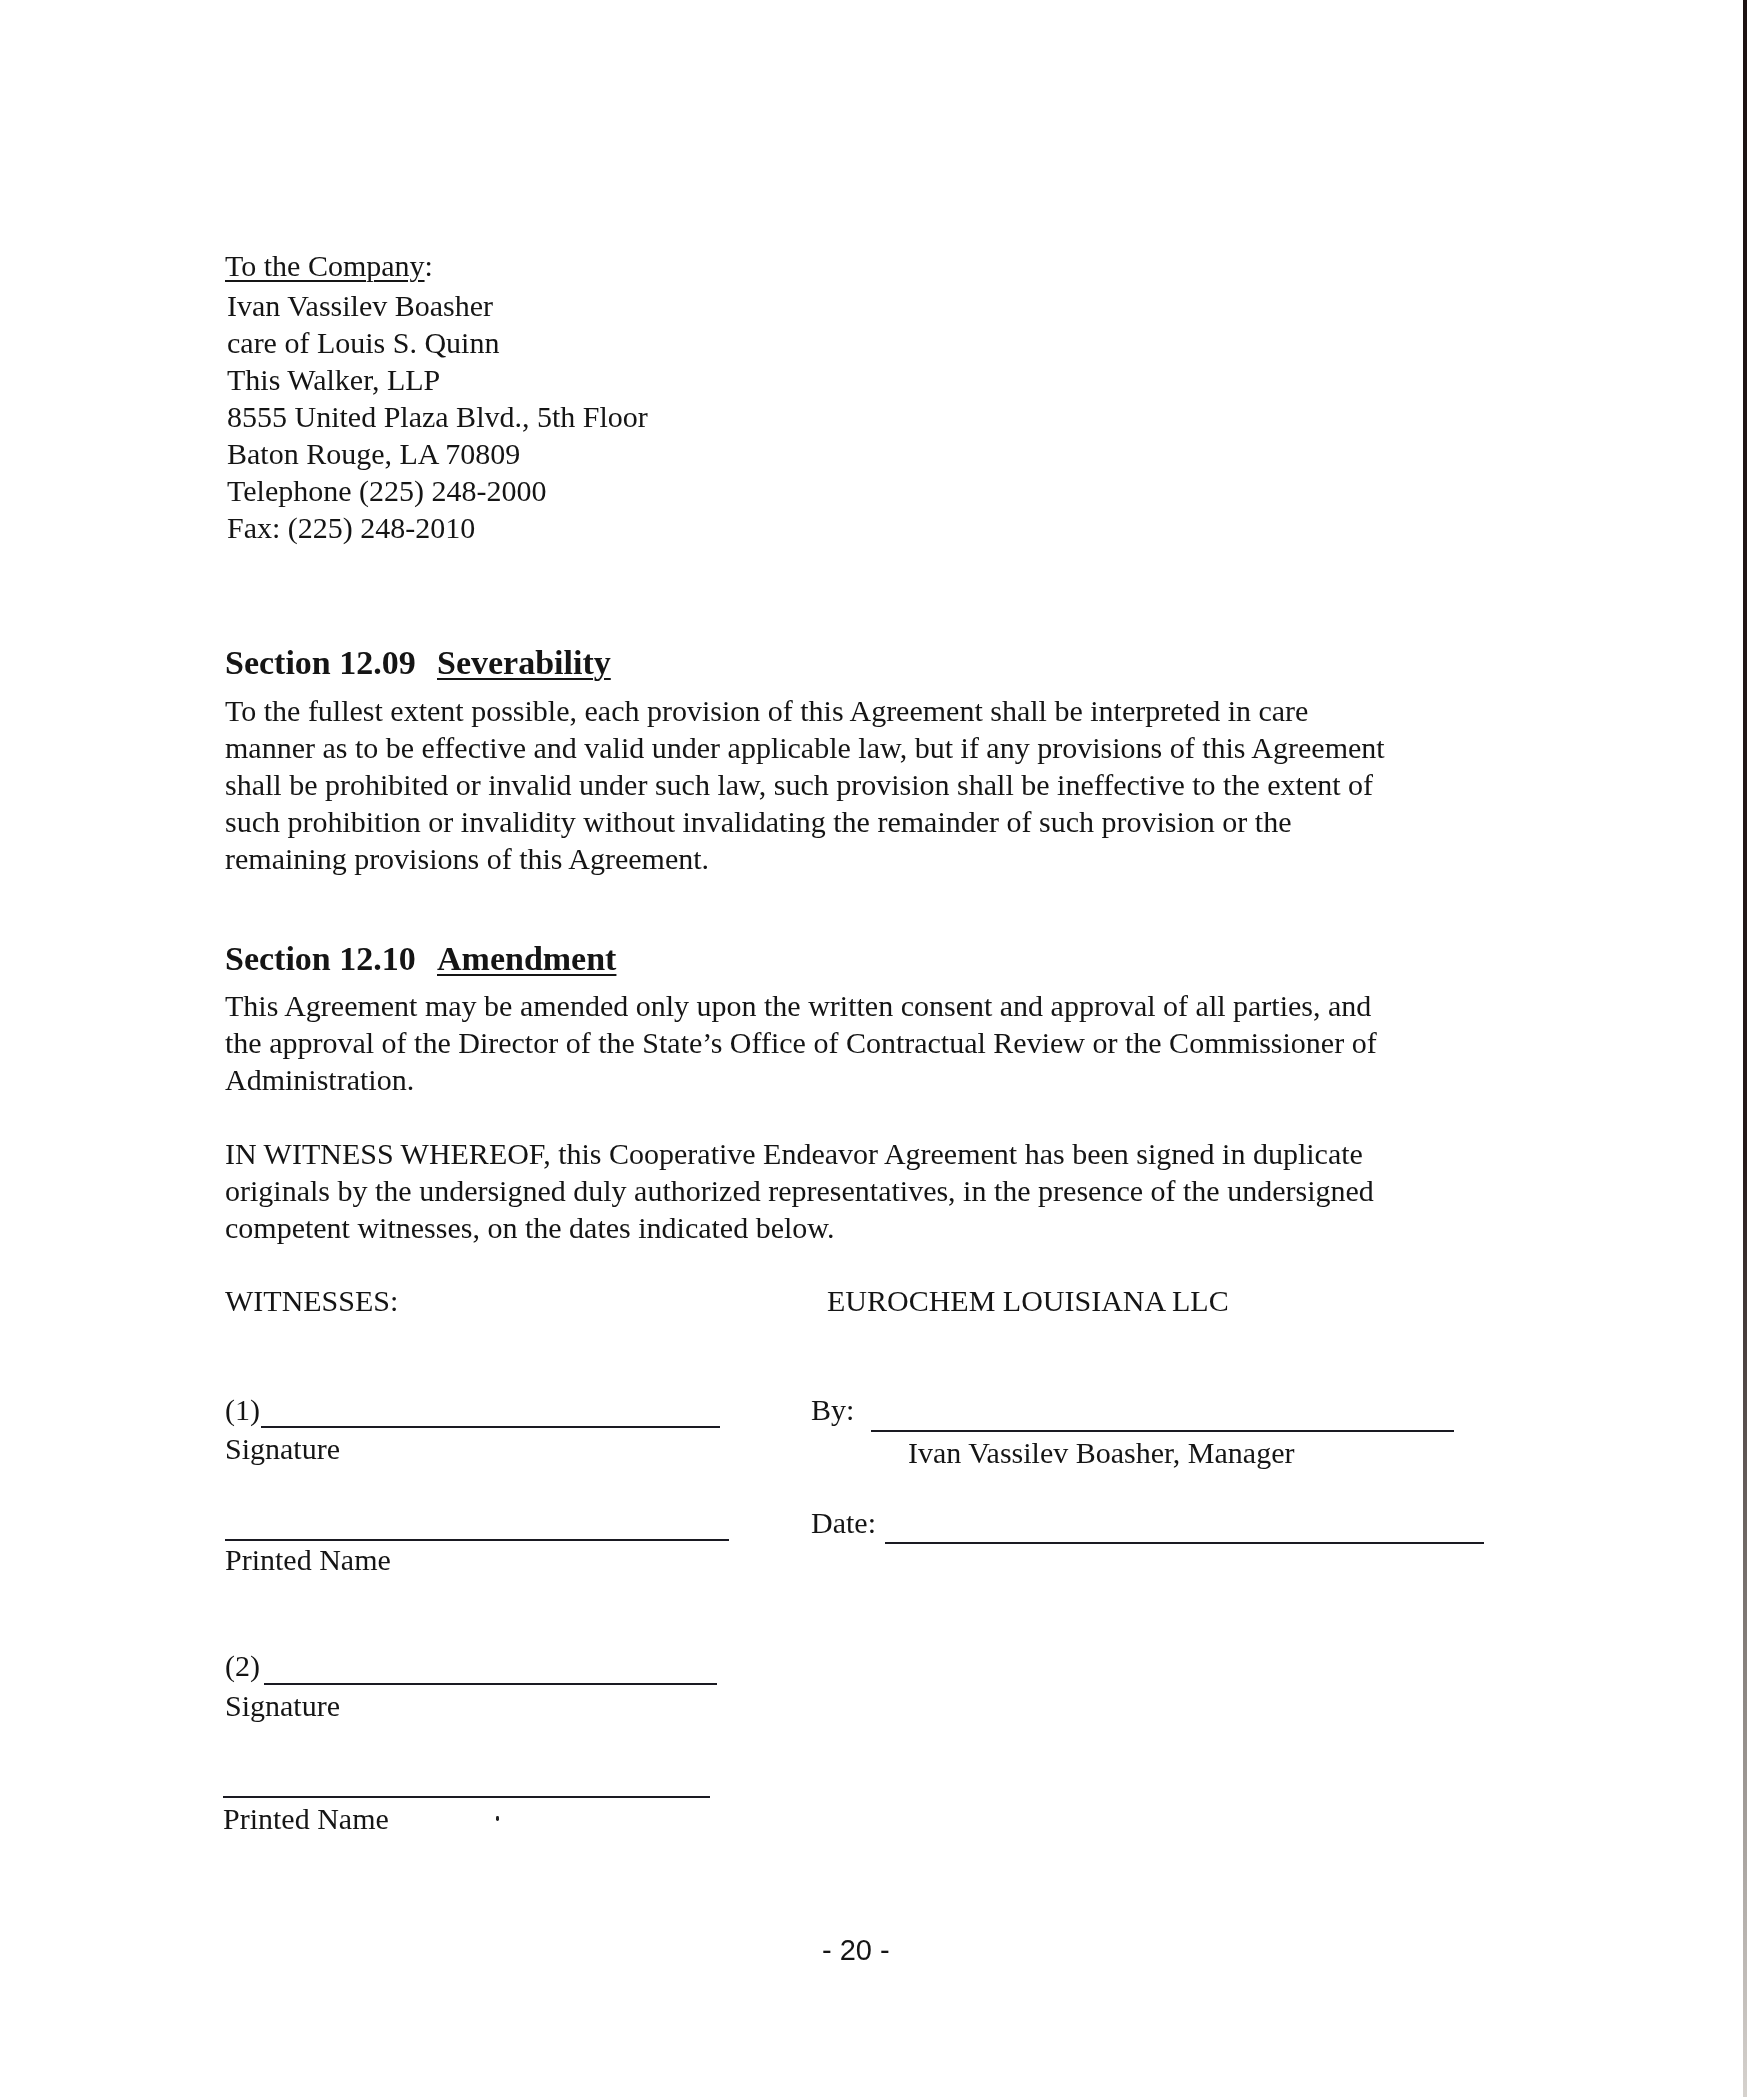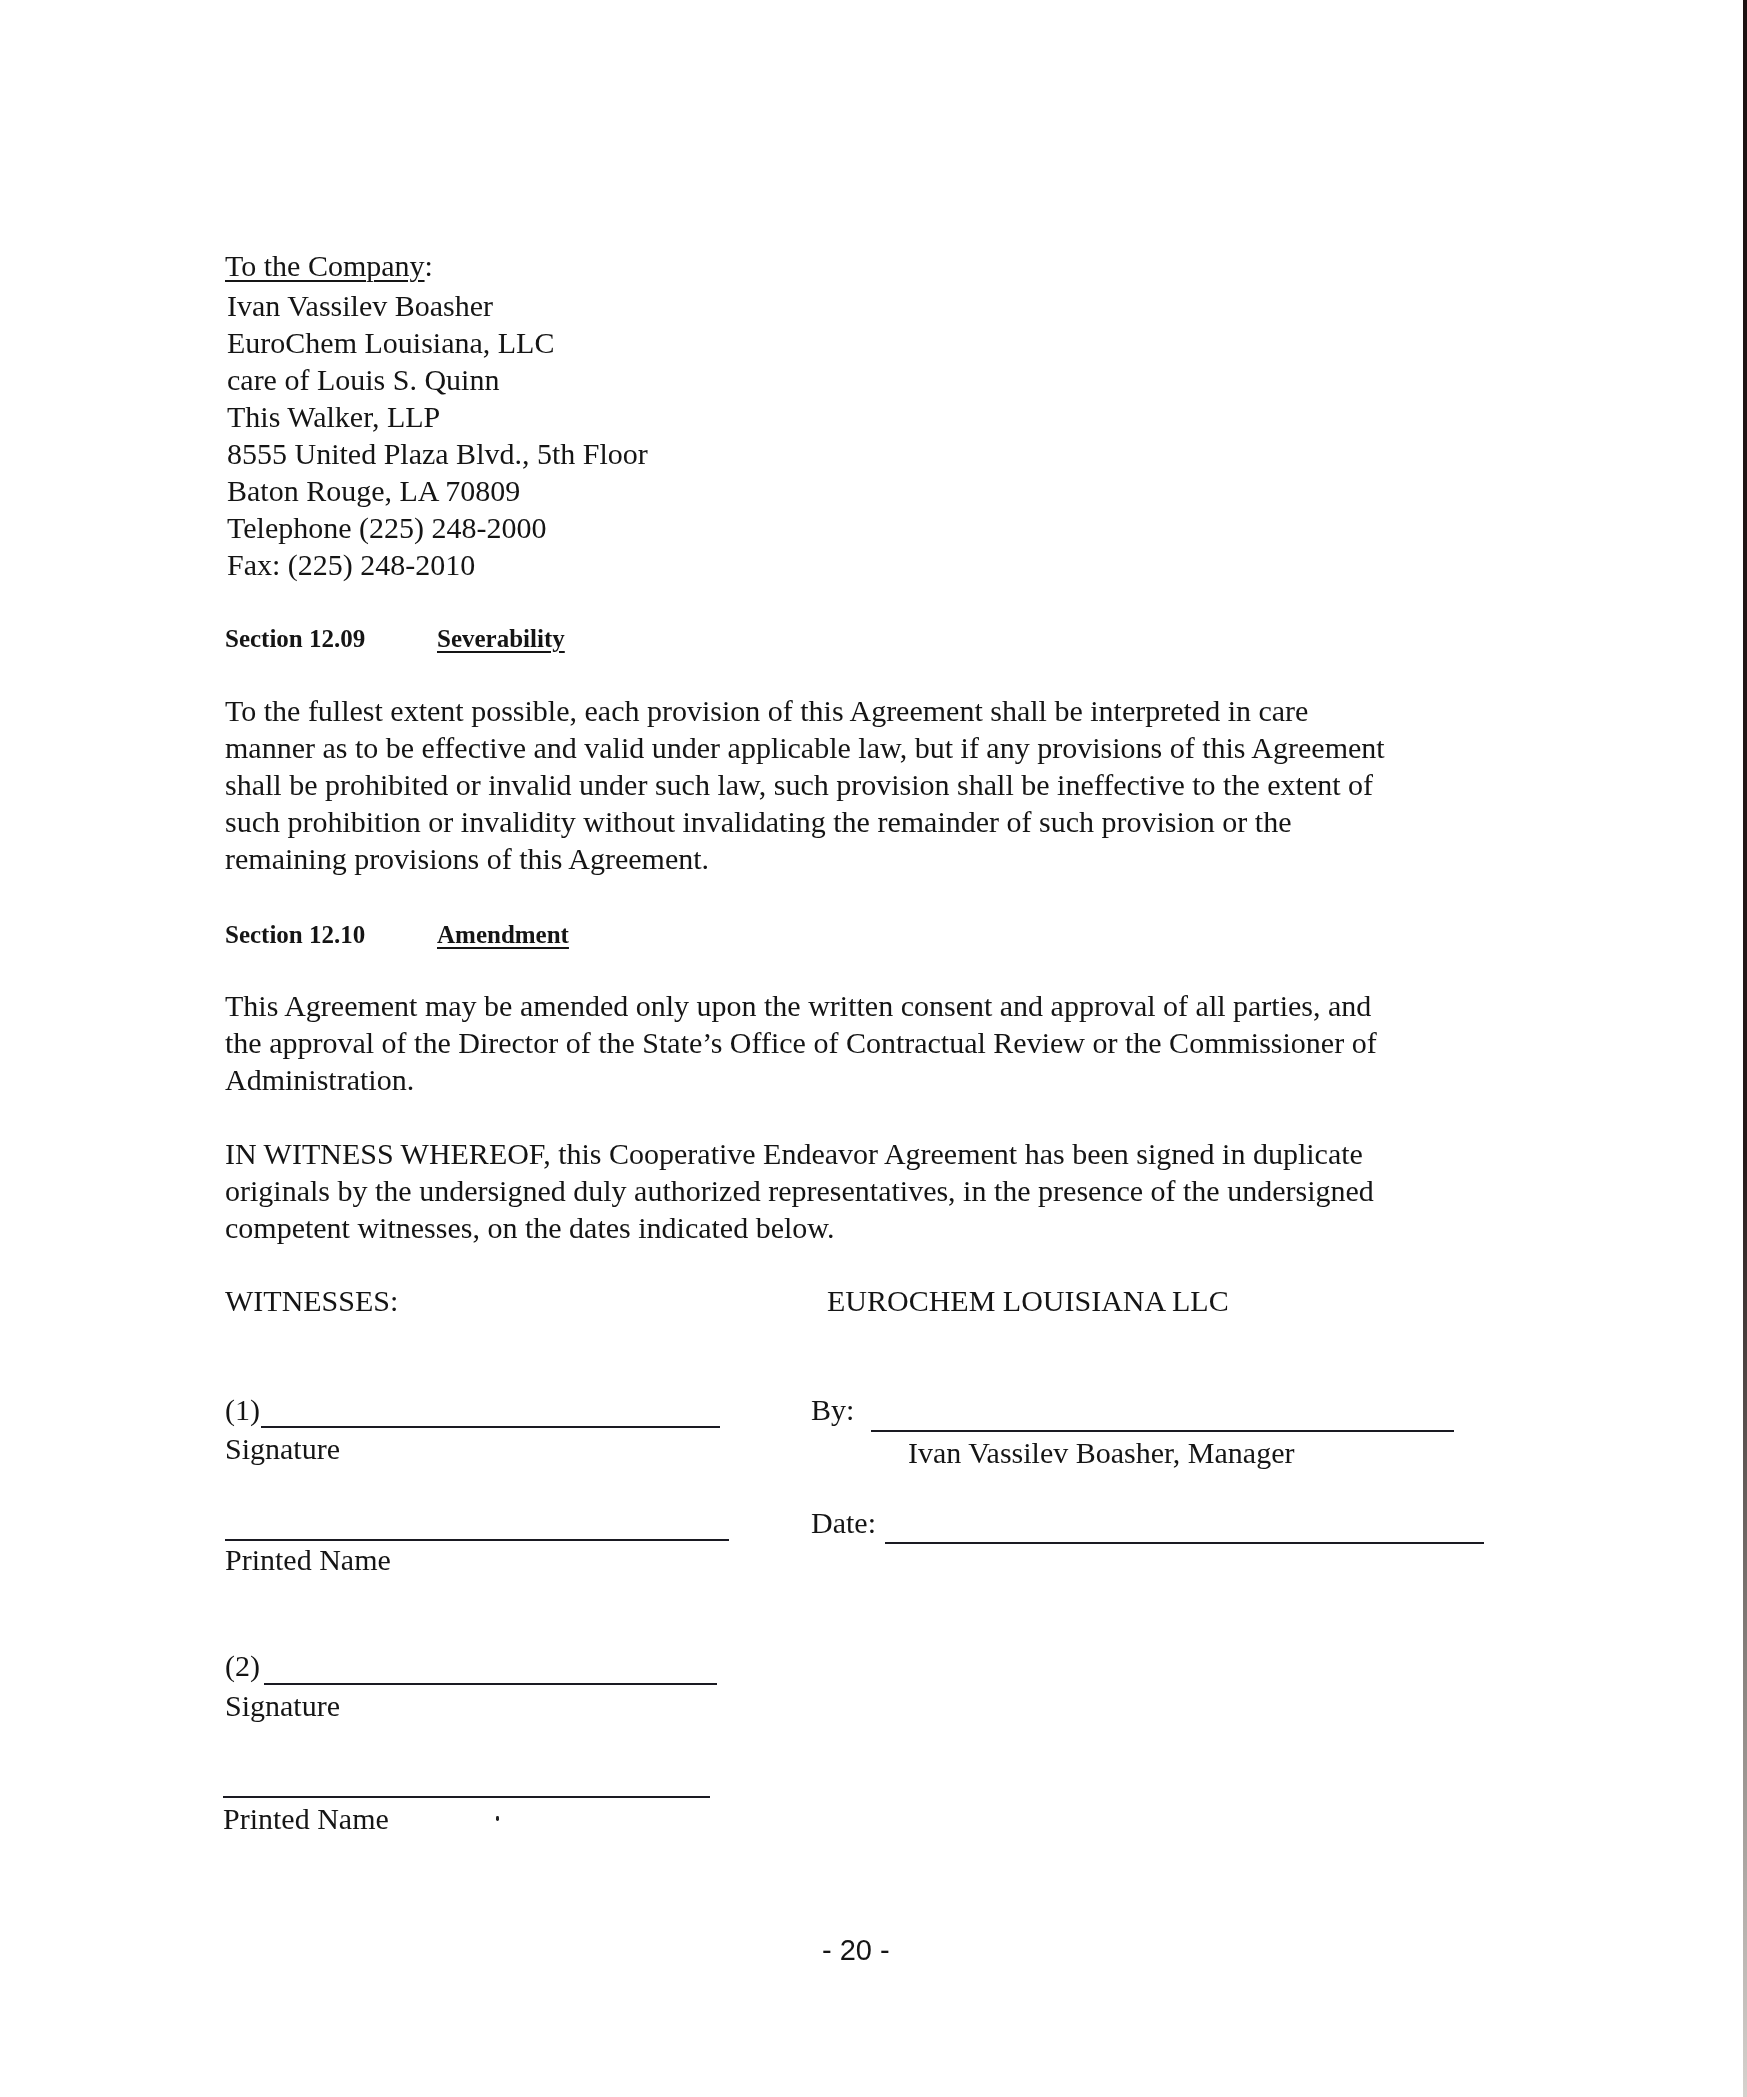--- a/index.html
+++ b/index.html
@@ -23,23 +23,24 @@
     height: 2097px;
     background: linear-gradient(to bottom, #1c1212 0%, #241818 55%, #8a8480 80%, #d6d2ce 100%);
   }
   .abs { position: absolute; white-space: nowrap; }
   .txt {
     font-size: 30px;
     line-height: 37px;
   }
   .u { text-decoration: underline; text-underline-offset: 4.1px; text-decoration-thickness: 2px; }
   .heading {
-    font-size: 25px;
+    font-size: 34px;
     line-height: 37px;
     font-weight: bold;
+    margin-top: 24px;
   }
   .heading .num { display: inline-block; width: 212px; }
   .para {
     position: absolute;
     left: 225px;
     width: 1284px;
     font-size: 30px;
     line-height: 37px;
     white-space: normal;
   }
@@ -58,21 +59,20 @@
 </style>
 </head>
 <body>
 
 <div class="page-edge"></div>
 
 <div class="abs txt" style="left:225px; top:214px;margin-top:33px;"><span class="u">To the Company</span><span>:</span></div>
 
 <div class="abs txt" style="left:227px; top:287px;">
   <div>Ivan Vassilev Boasher</div>
-  <div>EuroChem Louisiana, LLC</div>
   <div>care of Louis S. Quinn</div>
   <div>This Walker, LLP</div>
   <div>8555 United Plaza Blvd., 5th Floor</div>
   <div>Baton Rouge, LA 70809</div>
   <div>Telephone (225) 248-2000</div>
   <div>Fax: (225) 248-2010</div>
 </div>
 
 <div class="abs heading" style="left:225px; top:620px;">
   <span class="num">Section 12.09</span><span class="u">Severability</span>

